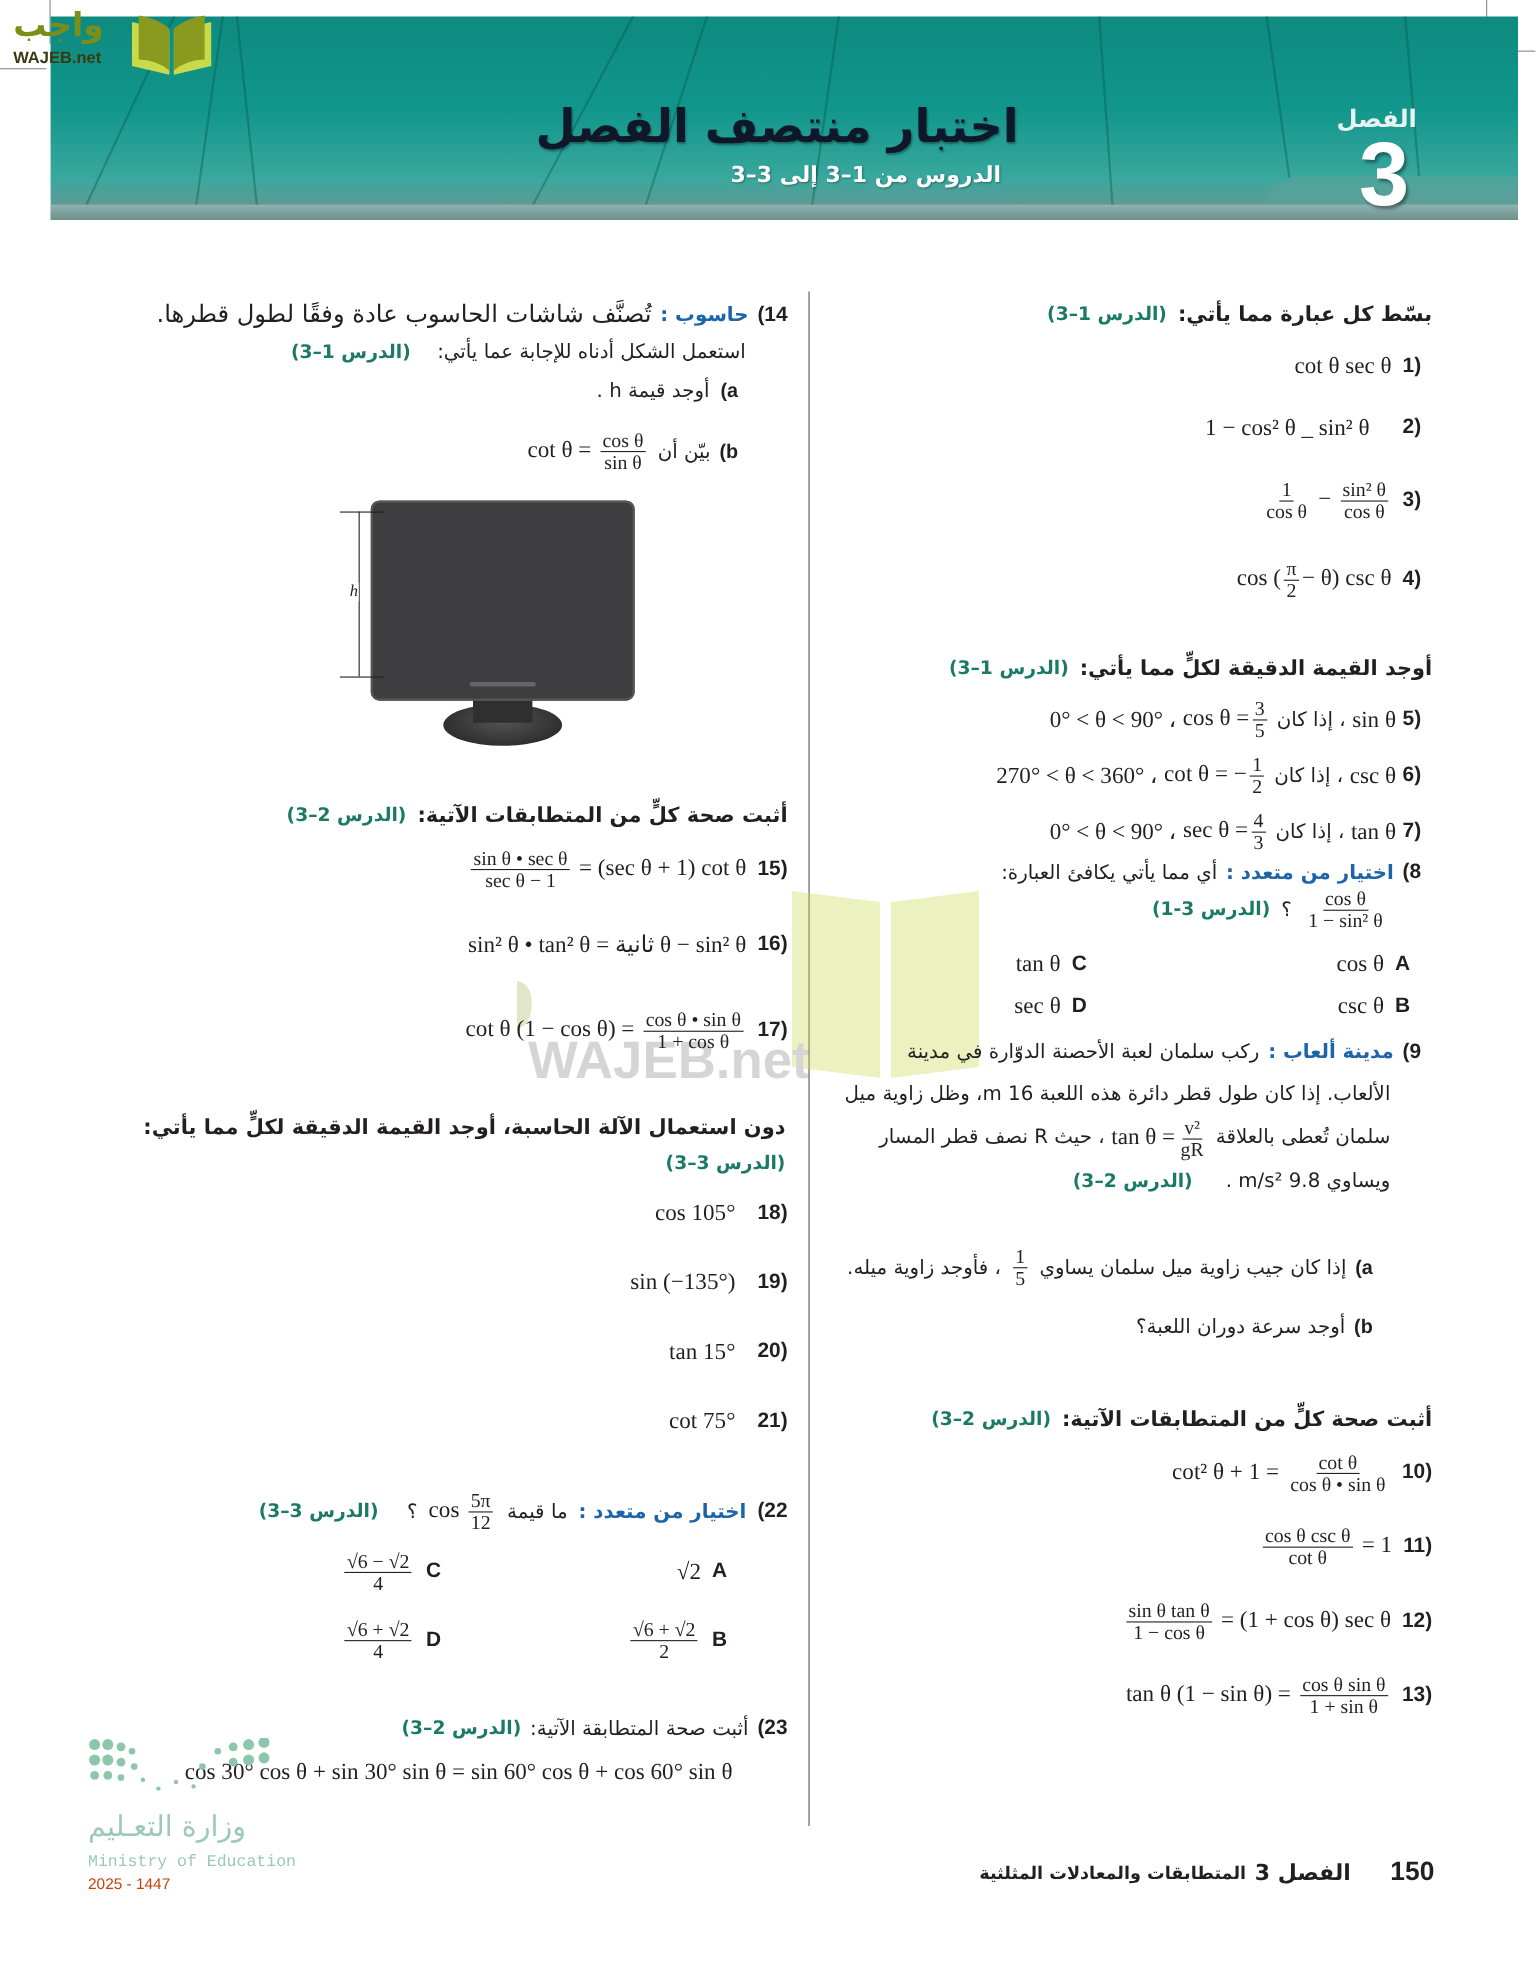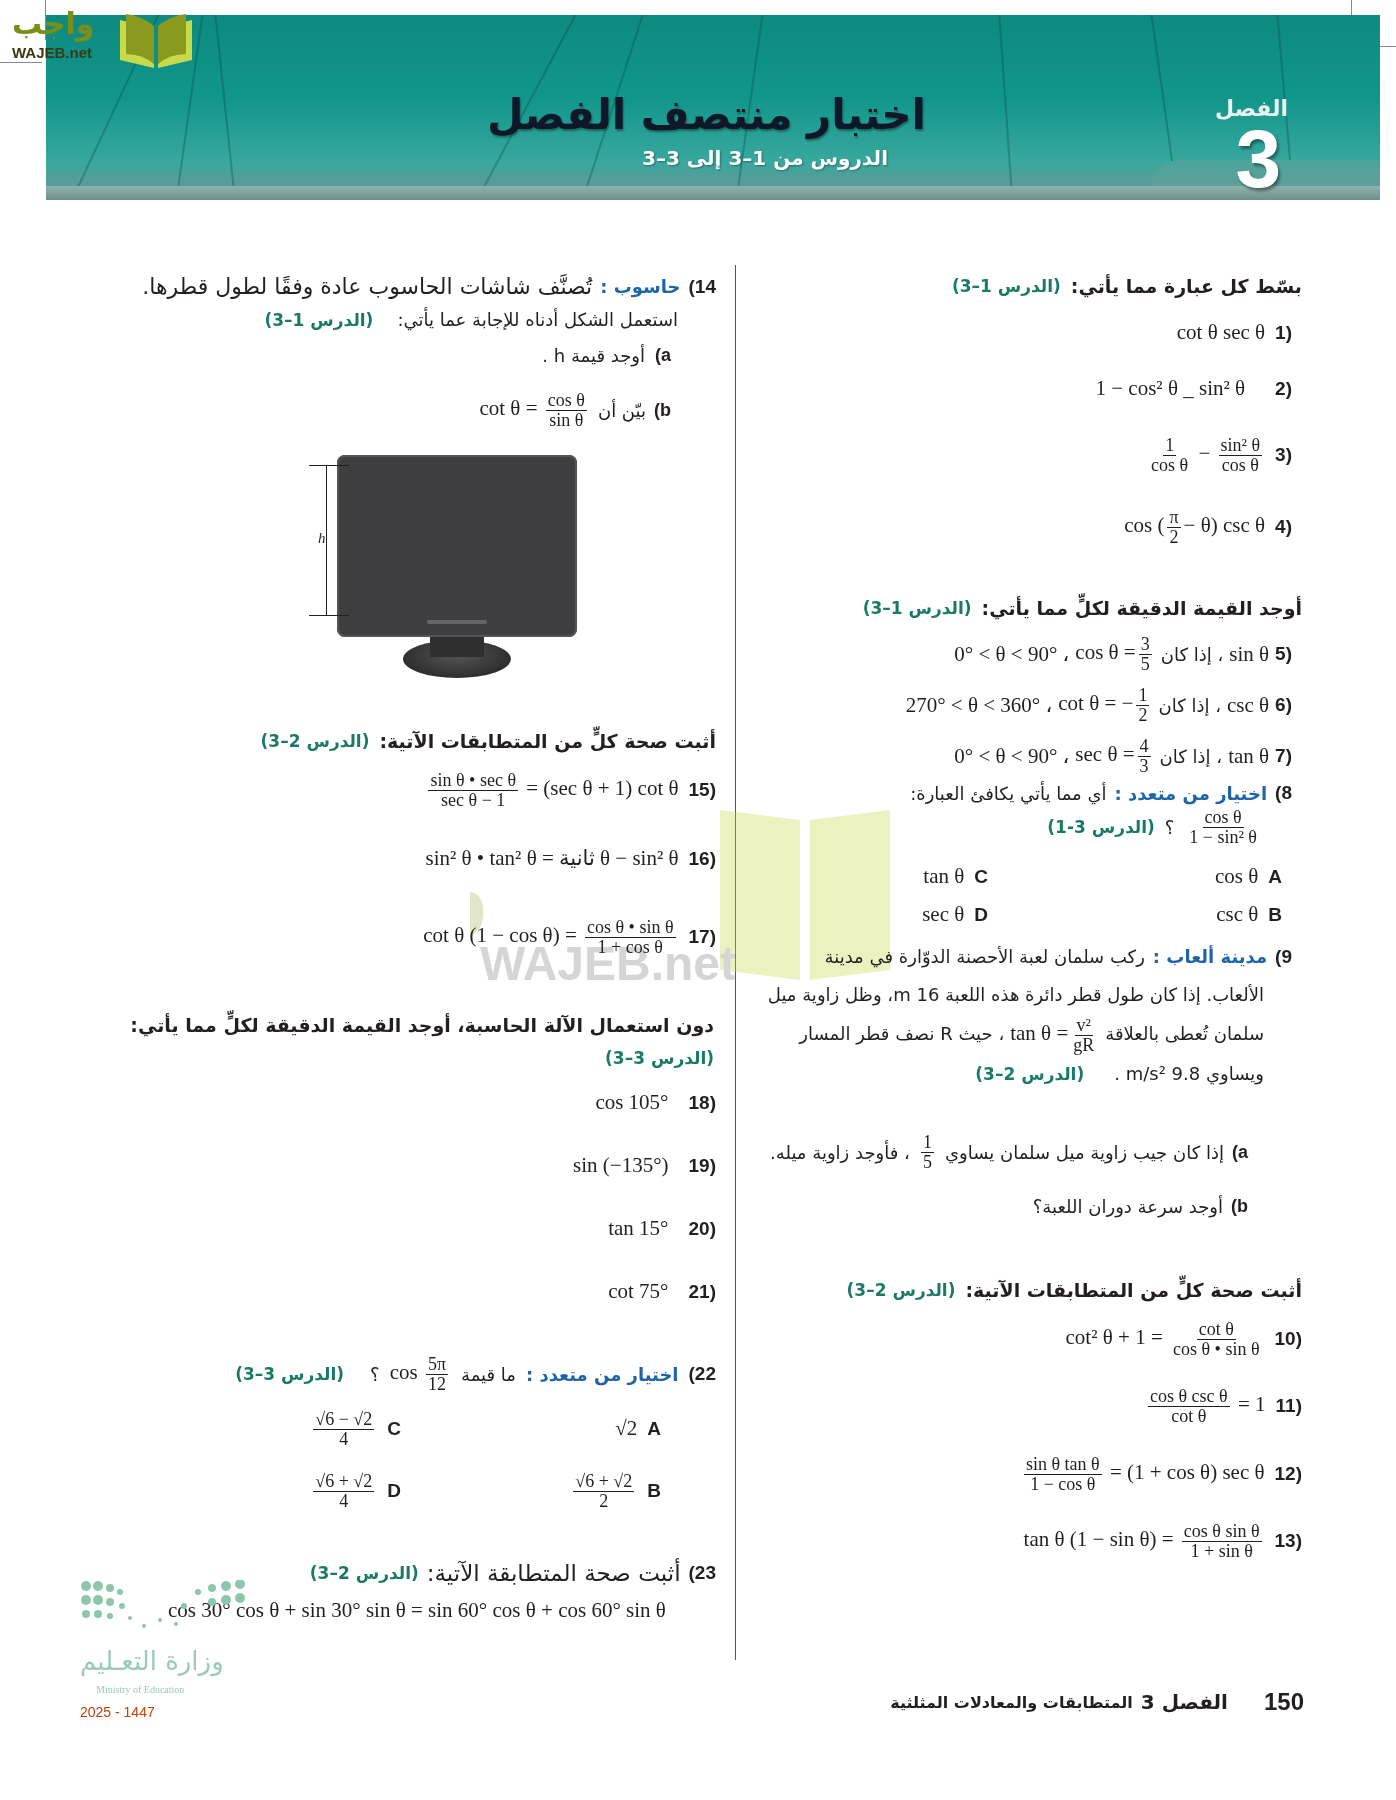--- a/index.html
+++ b/index.html
@@ -8,21 +8,21 @@
   .math{font-family:"Liberation Serif","DejaVu Serif",serif;font-size:21px;direction:ltr;unicode-bidi:isolate;white-space:nowrap}
   .ar{font-family:"DejaVu Sans",sans-serif;direction:rtl}
   
   .header{position:absolute;left:46px;top:15px;width:1334px;height:185px;
     background:linear-gradient(180deg,#0e8a80 0%,#11968b 45%,#3aa89e 80%,#5d9a95 92%,#7a9896 100%);
     border-radius:0 0 0 0;overflow:hidden}
   .header .line{position:absolute;border-left:2px solid rgba(0,80,70,.35);height:260px;top:-20px}
   .header .bottom-bar{position:absolute;left:0;bottom:0;width:100%;height:14px;background:linear-gradient(#8fb3b0,#6f8f8c)}
   .header .notch{position:absolute;right:0;bottom:0;width:230px;height:40px;background:linear-gradient(#4aa59c,#6a9c97);border-top-left-radius:30px}
   .h-title{position:absolute;right:470px;top:90px;font-size:42px;font-weight:bold;color:#0f172a;direction:rtl;text-shadow:1px 2px 2px rgba(0,0,0,.35)}
-  .h-sub{position:absolute;right:508px;top:146px;font-size:20px;font-weight:bold;color:#fff;direction:rtl;text-shadow:1px 1px 2px rgba(0,0,0,.35)}
+  .h-sub{position:absolute;right:486px;top:146px;font-size:20px;font-weight:bold;color:#fff;direction:rtl;text-shadow:1px 1px 2px rgba(0,0,0,.35)}
   .h-chap-label{position:absolute;right:108px;top:96px;font-size:22px;font-weight:bold;color:#e8f2f0;direction:rtl}
   .h-chap-num{position:absolute;right:115px;top:118px;font-size:82px;font-weight:bold;color:#fff;font-family:"Liberation Sans",sans-serif;line-height:1;text-shadow:2px 3px 3px rgba(0,0,0,.4)}
   .crop-v{position:absolute;left:1351px;top:0;width:1px;height:45px;background:#888}
   .crop-h{position:absolute;left:1365px;top:46px;width:31px;height:1px;background:#888}
   .crop-v2{position:absolute;left:45px;top:0;width:1px;height:40px;background:#888}
   .crop-h2{position:absolute;left:0;top:62px;width:42px;height:1px;background:#888}
   
   .logo{position:absolute;left:10px;top:6px;width:180px;height:60px}
   .logo .ar-word{position:absolute;left:2px;top:0;font-size:30px;font-weight:bold;color:#7b8f18;direction:rtl}
   .logo .en-word{position:absolute;left:2px;top:38px;font-size:15px;font-weight:bold;color:#3a3a10;font-family:"Liberation Sans",sans-serif}
@@ -370,21 +370,21 @@
 <div class="abs row" style="right:995px;top:1472px;">
   <span class="opt-letter">D</span>
   <span class="math"><span class="frac">
         <span class="n">√6 + √2</span>
         <span class="d">4</span>
       </span></span>
 </div>
 
 <div class="abs row" style="right:680px;top:1560px;gap:8px">
   <span class="qnum">23)</span>
-  <span class="ar" style="font-size:23px">أثبت صحة المتطابقة الآتية:</span>
+  <span class="ar" style="font-size:18px">أثبت صحة المتطابقة الآتية:</span>
   <span class="lesson">(الدرس 2–3)</span>
 </div>
 <div class="abs math" style="left:168px;top:1598px;font-size:21px">cos 30° cos θ + sin 30° sin θ = sin 60° cos θ + cos 60° sin θ</div>
 
 <div class="moe">
   <svg width="180" height="60" style="position:absolute;left:0;top:0">
     <g fill="#8cc7ab">
       <circle cx="6" cy="6" r="5"></circle>
         <circle cx="18" cy="6" r="5"></circle>
         <circle cx="30" cy="8" r="4"></circle>
@@ -404,21 +404,21 @@
       <circle cx="160" cy="18" r="5"></circle>
         <circle cx="146" cy="20" r="5"></circle>
         <circle cx="132" cy="22" r="4"></circle>
         <circle cx="104" cy="26" r="3"></circle>
       <circle cx="80" cy="40" r="2"></circle>
         <circle cx="96" cy="44" r="2"></circle>
         <circle cx="64" cy="46" r="2"></circle>
     </g>
   </svg>
   <div class="abs ar" style="left:0;top:66px;font-size:26px;color:#9cc9b8">وزارة التعـليم</div>
-  <div class="abs" style="left:16px;top:104px;font-size:10px;color:#9cc9b8;font-family:Liberation Serif, serif">Ministry of Education</div>
+  <div class="abs" style="left:0;top:104px;font-size:15px;color:#9cc9b8;font-family:Liberation Mono, monospace">Ministry of Education</div>
   <div class="abs" style="left:0;top:124px;font-size:14px;color:#c2410c;font-family:'Liberation Sans',sans-serif">2025 - 1447</div>
 </div>
 
 <div class="abs row" style="right:92px;top:1688px;gap:36px">
   <span style="font-family:'Liberation Sans',sans-serif;font-weight:bold;font-size:24px">150</span>
   <span class="row" style="gap:8px">
     <span style="font-weight:bold;font-size:20px">الفصل 3</span>
     <span style="font-weight:bold;font-size:16px">المتطابقات والمعادلات المثلثية</span>
   </span>
 </div>

